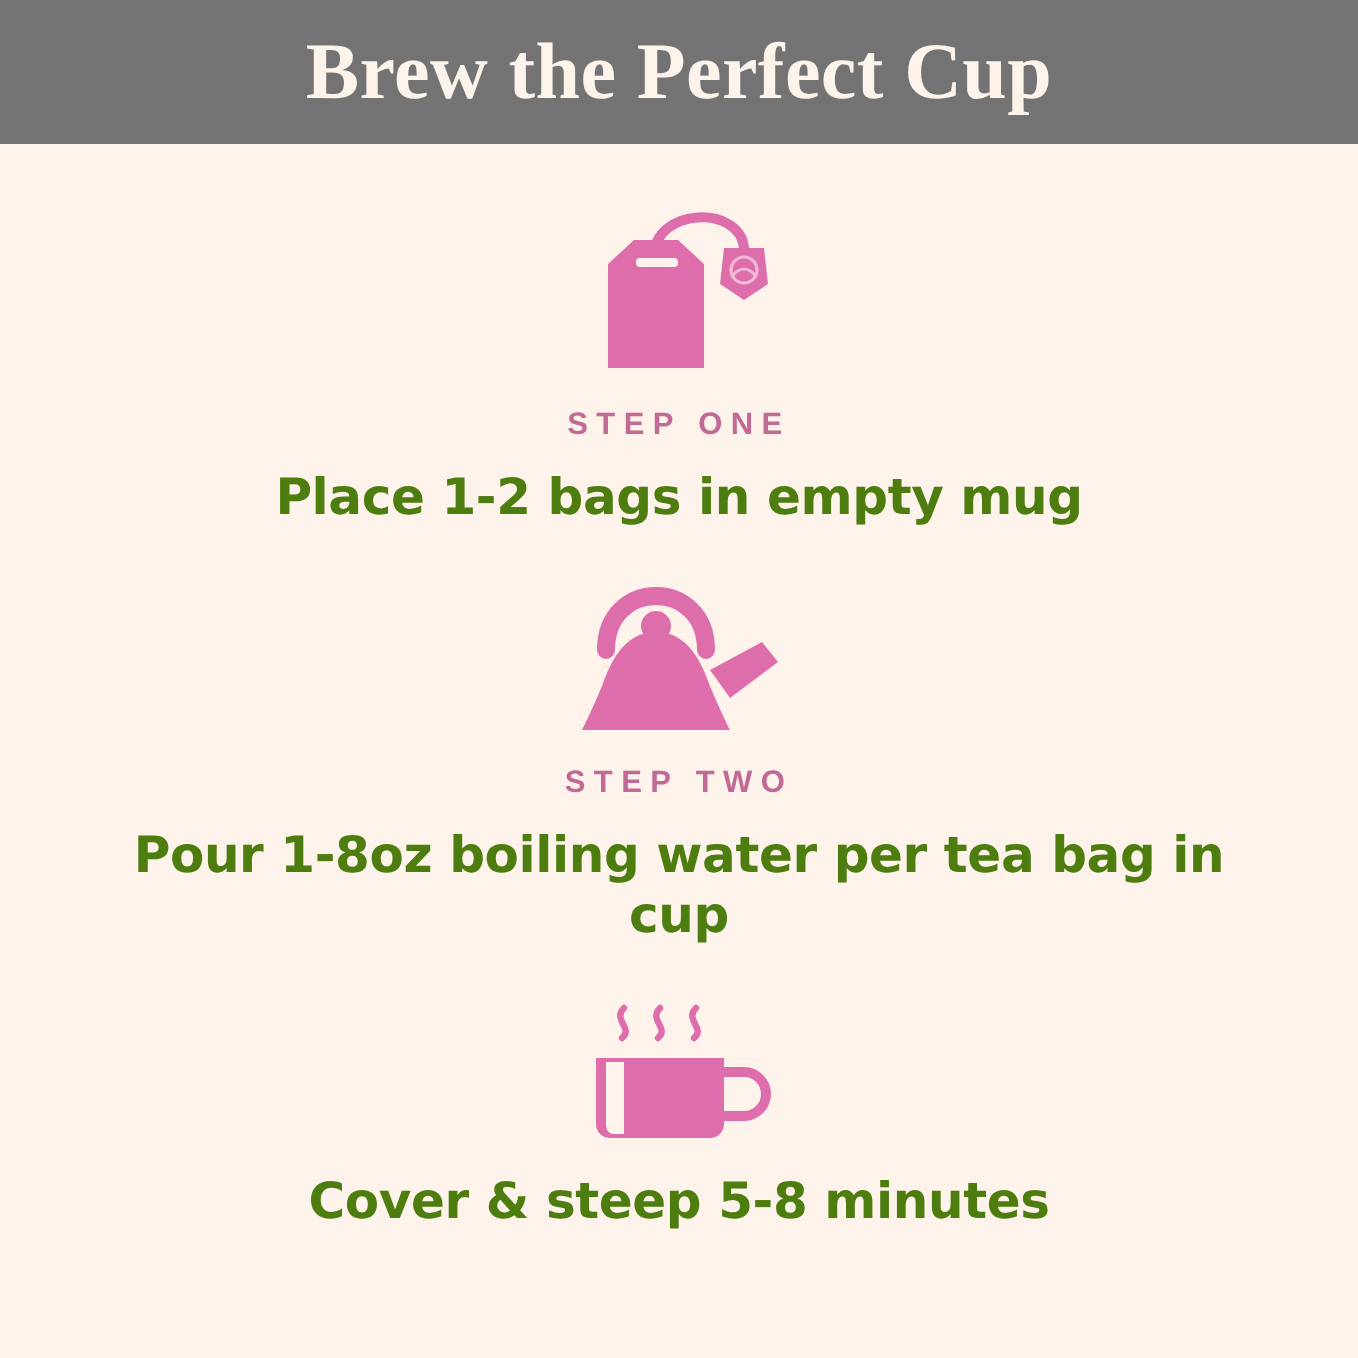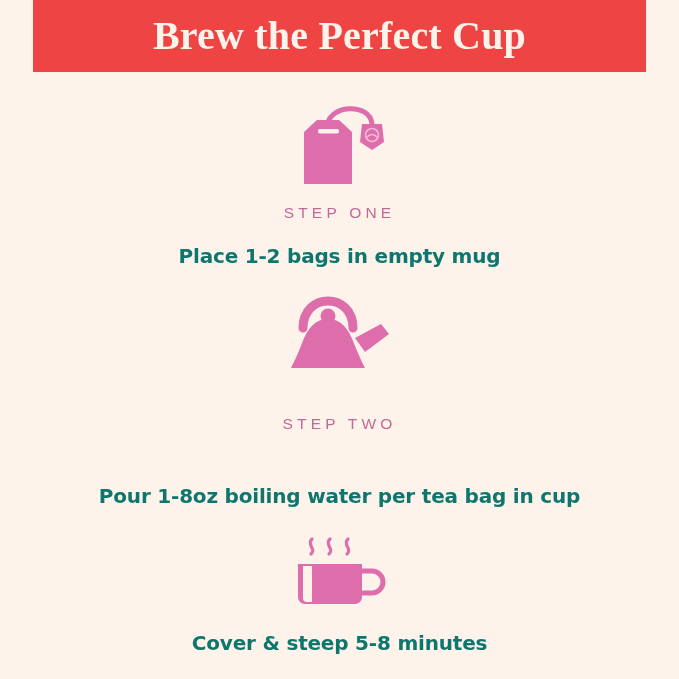--- a/index.html
+++ b/index.html
@@ -21,23 +21,23 @@
     width: 679px;
     height: 679px;
     background: #FDF3EA;
     display: flex;
     flex-direction: column;
     align-items: center;
   }
 
   
   .banner {
-    width: 613px;
+    width: 679px;
     height: 72px;
-    background: #ef4444;
+    background: #737373;
     display: flex;
     align-items: center;
     justify-content: center;
     flex: 0 0 auto;
   }
 
   .banner-title {
     font-family: "Liberation Serif", "DejaVu Serif", serif;
     font-weight: 700;
     font-size: 40px;
@@ -66,43 +66,43 @@
   }
 
   .step-icon {
     display: block;
     line-height: 0;
   }
 
   .step-label {
     font-family: "Liberation Sans", sans-serif;
     font-size: 15.5px;
-    font-weight: 400;
+    font-weight: 700;
     letter-spacing: 4.2px;
     color: #C16A96;
     text-transform: uppercase;
     text-align: center;
     margin-top: 14px;
   }
 
   .step-text {
     font-family: "DejaVu Sans", sans-serif;
-    font-size: 20px;
+    font-size: 25px;
     font-weight: 700;
-    color: #0f766e;
+    color: #4d7c0f;
     text-align: center;
     line-height: 1.22;
     letter-spacing: -0.2px;
-    margin-top: 22px;
+    margin-top: 12px;
     max-width: 560px;
   }
 
   
   .step-1 { margin-top: 10px; }
-  .step-2 { margin-top: 26px; gap: 29px; }
+  .step-2 { margin-top: 26px; }
   .step-3 { margin-top: 24px; }
 
   .icon-teabag  { width: 96px; height: 92px; }
   .icon-kettle  { width: 126px; height: 78px; }
   .icon-mug     { width: 104px; height: 76px; }
 </style>
 </head>
 <body>
 
 <div class="poster">

